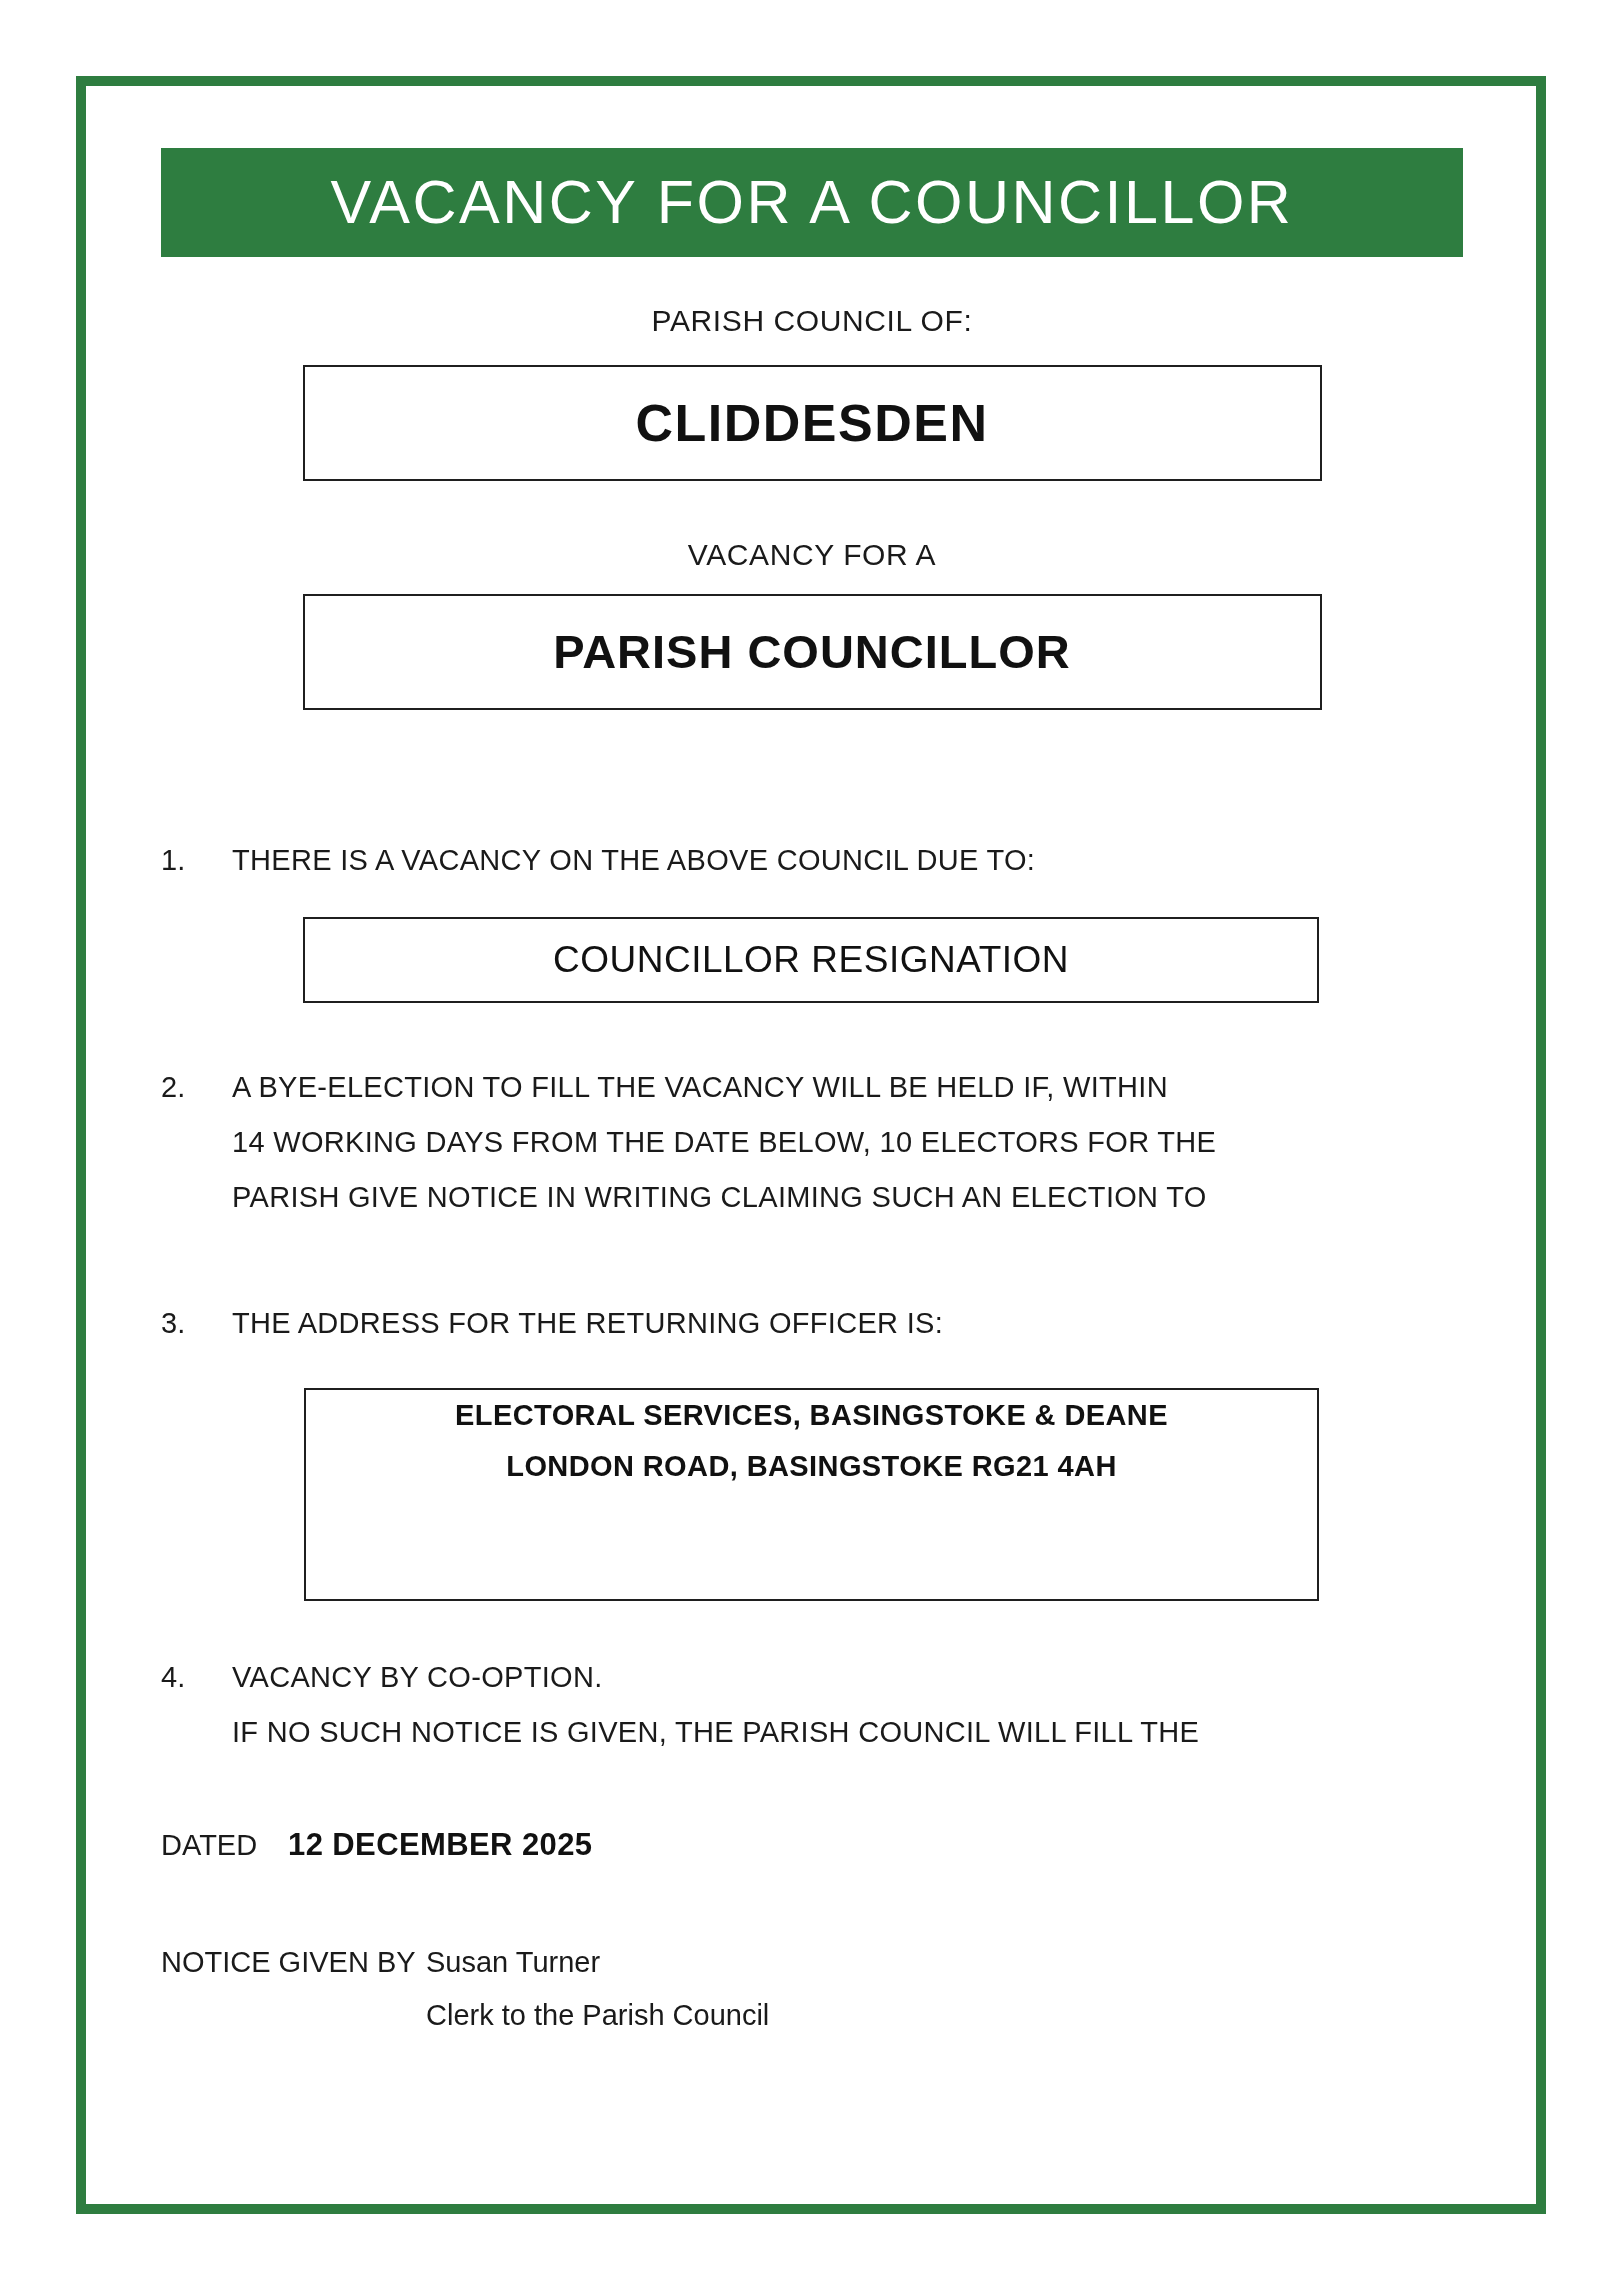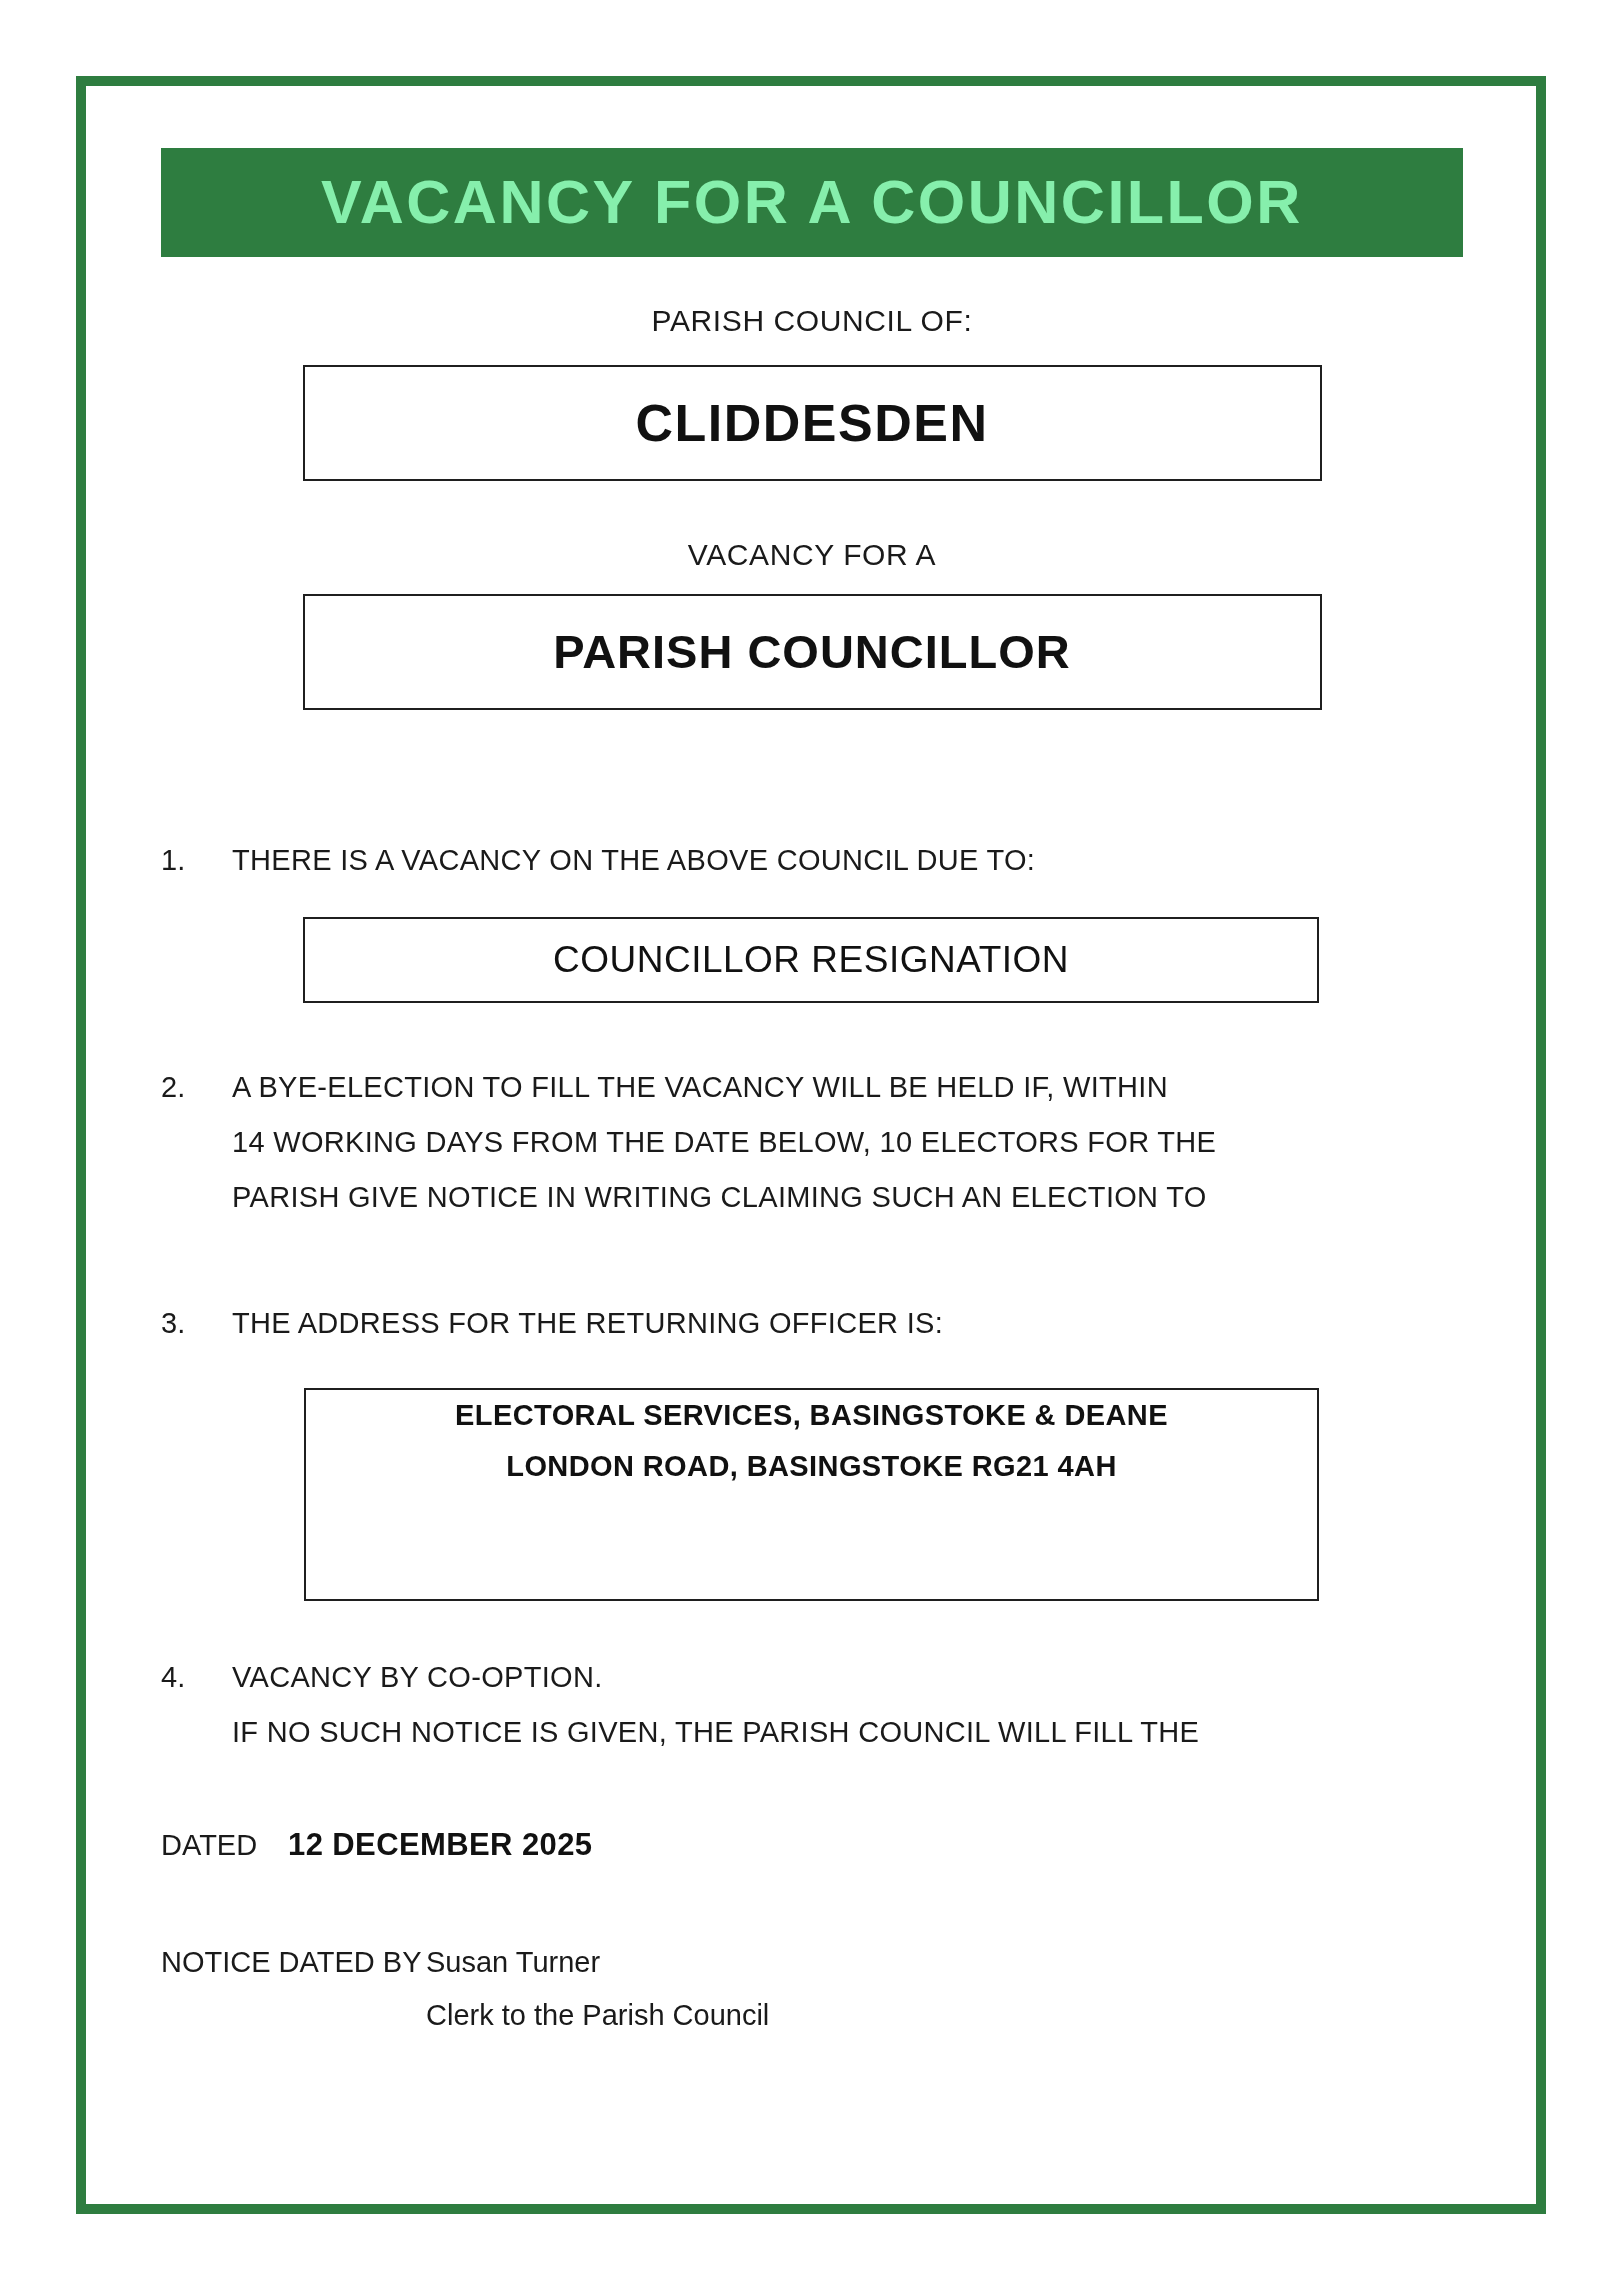--- a/index.html
+++ b/index.html
@@ -45,23 +45,23 @@
   .title-banner {
     width: 1302px;
     height: 109px;
     background: #2e7d40;
     display: flex;
     align-items: center;
     justify-content: center;
     box-sizing: border-box;
   }
   .title-banner .title-text {
-    color: #86efac;
+    color: #ffffff;
     font-family: "Liberation Sans", sans-serif;
-    font-weight: bold;
+    font-weight: normal;
     font-size: 61px;
     letter-spacing: 2.5px;
     line-height: 1;
     white-space: nowrap;
   }
 
   
   .caption {
     text-align: center;
     font-size: 30px;
@@ -261,21 +261,21 @@
       </div>
 
     </div>
 
     <div class="dated-row">
       <div class="dated-label">DATED</div>
       <div class="dated-value">12 DECEMBER 2025</div>
     </div>
 
     <div class="notice-row">
-      <div class="notice-label">NOTICE DATED BY</div>
+      <div class="notice-label">NOTICE GIVEN BY</div>
       <div class="notice-values">
         <span>Susan Turner</span>
         <span>Clerk to the Parish Council</span>
       </div>
     </div>
 
   </div>
 </div>
 
 

